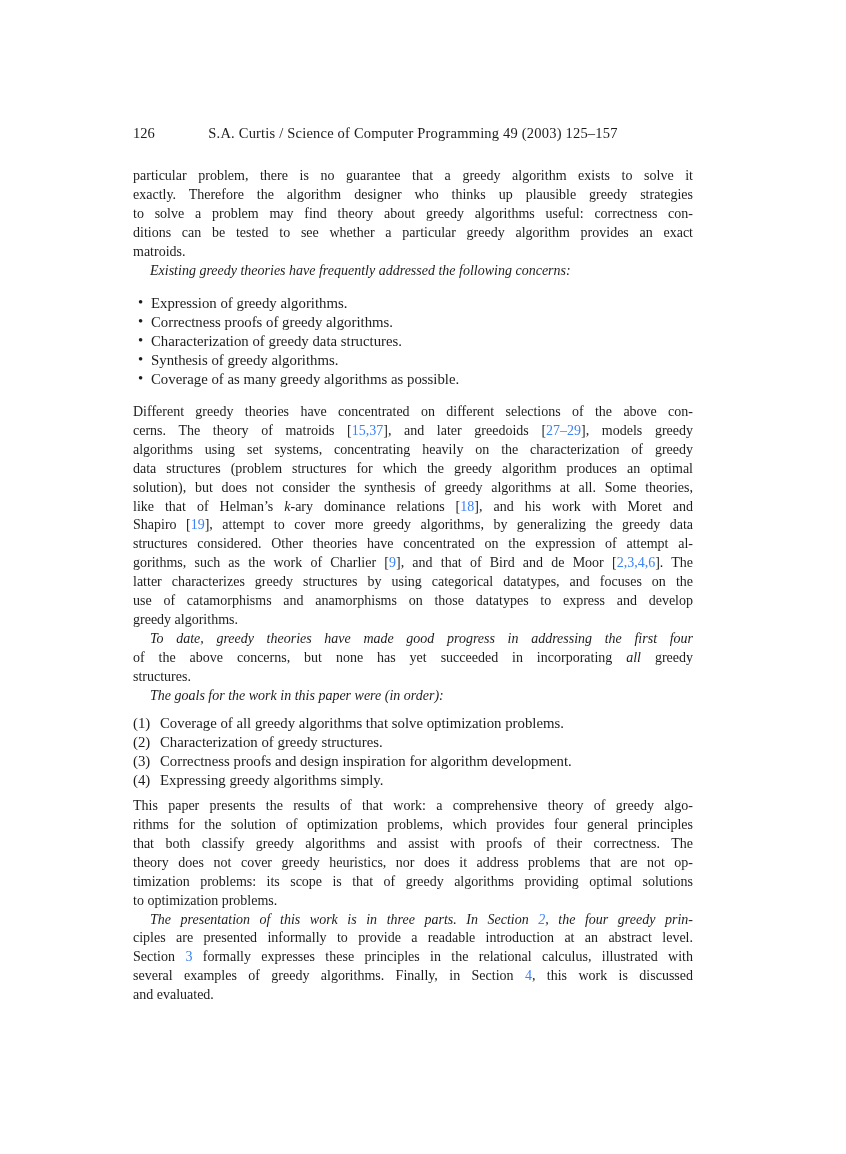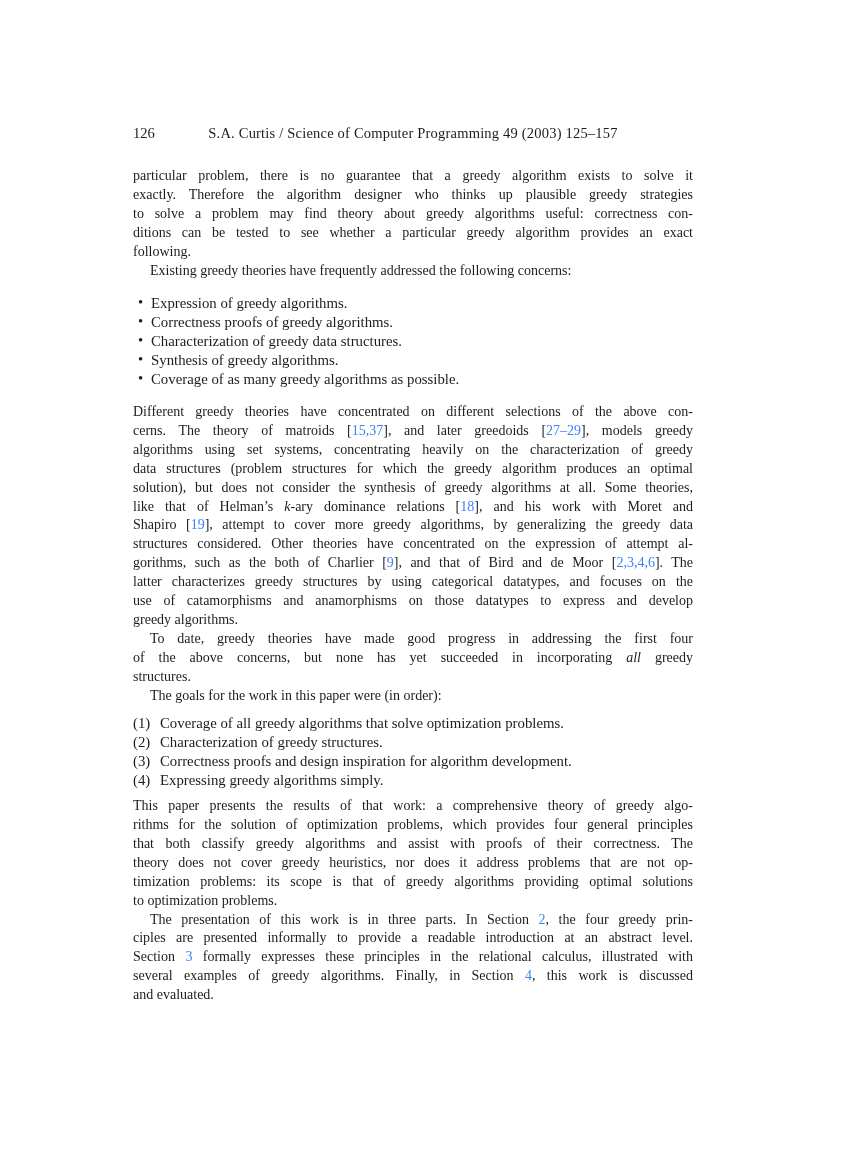--- a/index.html
+++ b/index.html
@@ -38,21 +38,21 @@
   }
   .para { margin: 0; }
   .line {
     font-size: 14px;
     line-height: 18.9px;
     text-align: justify;
     text-align-last: justify;
     white-space: normal;
   }
   .line.last { text-align-last: left; }
-  .line.indent { text-indent: 17px; }
+  .line.indent { text-indent: 17px; font-style: italic; }
   .it { font-style: italic; }
   .cite { color: #3b82f6; cursor: pointer; }
   .bullets { margin: 14px 0 14px 0; }
   .li {
     position: relative;
     padding-left: 18px;
     font-size: 14.8px;
     line-height: 18.9px;
   }
   .li .marker {
@@ -80,42 +80,42 @@
     <div class="header">
       <span class="pagenum">126</span>
       <div class="running">S.A. Curtis / Science of Computer Programming 49 (2003) 125–157</div>
     </div>
     <div>
         <div class="para">
           <div class="line"><span class="run">particular problem, there is no guarantee that a greedy algorithm exists to solve it</span></div>
           <div class="line"><span class="run">exactly. Therefore the algorithm designer who thinks up plausible greedy strategies</span></div>
           <div class="line"><span class="run">to solve a problem may find theory about greedy algorithms useful: correctness con-</span></div>
           <div class="line"><span class="run">ditions can be tested to see whether a particular greedy algorithm provides an exact</span></div>
-          <div class="line last"><span class="run">following.</span></div>
+          <div class="line last"><span class="run">matroids.</span></div>
         </div>
         <div class="para">
           <div class="line last indent"><span class="run">Existing greedy theories have frequently addressed the following concerns:</span></div>
         </div>
         <div class="bullets">
           <div class="li"><span class="marker">•</span><span class="li-text">Expression of greedy algorithms.</span></div>
           <div class="li"><span class="marker">•</span><span class="li-text">Correctness proofs of greedy algorithms.</span></div>
           <div class="li"><span class="marker">•</span><span class="li-text">Characterization of greedy data structures.</span></div>
           <div class="li"><span class="marker">•</span><span class="li-text">Synthesis of greedy algorithms.</span></div>
           <div class="li"><span class="marker">•</span><span class="li-text">Coverage of as many greedy algorithms as possible.</span></div>
         </div>
         <div class="para">
           <div class="line"><span class="run">Different greedy theories have concentrated on different selections of the above con-</span></div>
           <div class="line"><span class="run">cerns. The theory of matroids [</span><span class="cite">15,37</span><span class="run">], and later greedoids [</span><span class="cite">27–29</span><span class="run">], models greedy</span></div>
           <div class="line"><span class="run">algorithms using set systems, concentrating heavily on the characterization of greedy</span></div>
           <div class="line"><span class="run">data structures (problem structures for which the greedy algorithm produces an optimal</span></div>
           <div class="line"><span class="run">solution), but does not consider the synthesis of greedy algorithms at all. Some theories,</span></div>
           <div class="line"><span class="run">like that of Helman’s </span><span class="it">k</span><span class="run">-ary dominance relations [</span><span class="cite">18</span><span class="run">], and his work with Moret and</span></div>
           <div class="line"><span class="run">Shapiro [</span><span class="cite">19</span><span class="run">], attempt to cover more greedy algorithms, by generalizing the greedy data</span></div>
           <div class="line"><span class="run">structures considered. Other theories have concentrated on the expression of attempt al-</span></div>
-          <div class="line"><span class="run">gorithms, such as the both of Charlier [</span><span class="cite">9</span><span class="run">], and that of Bird and de Moor [</span><span class="cite">2,3,4,6</span><span class="run">]. The</span></div>
+          <div class="line"><span class="run">gorithms, such as the work of Charlier [</span><span class="cite">9</span><span class="run">], and that of Bird and de Moor [</span><span class="cite">2,3,4,6</span><span class="run">]. The</span></div>
           <div class="line"><span class="run">latter characterizes greedy structures by using categorical datatypes, and focuses on the</span></div>
           <div class="line"><span class="run">use of catamorphisms and anamorphisms on those datatypes to express and develop</span></div>
           <div class="line last"><span class="run">greedy algorithms.</span></div>
         </div>
         <div class="para">
           <div class="line indent"><span class="run">To date, greedy theories have made good progress in addressing the first four</span></div>
           <div class="line"><span class="run">of the above concerns, but none has yet succeeded in incorporating </span><span class="it">all</span><span class="run"> greedy</span></div>
           <div class="line last"><span class="run">structures.</span></div>
         </div>
         <div class="para">

